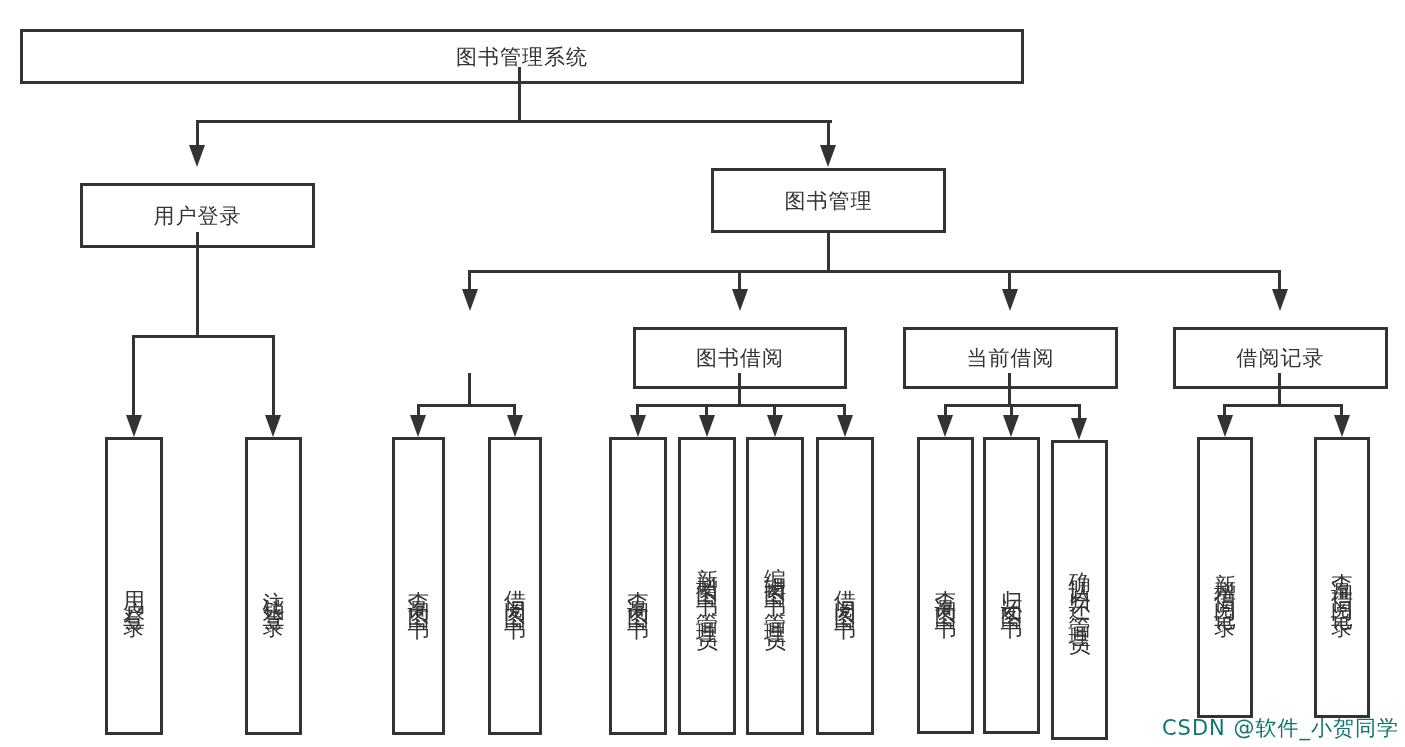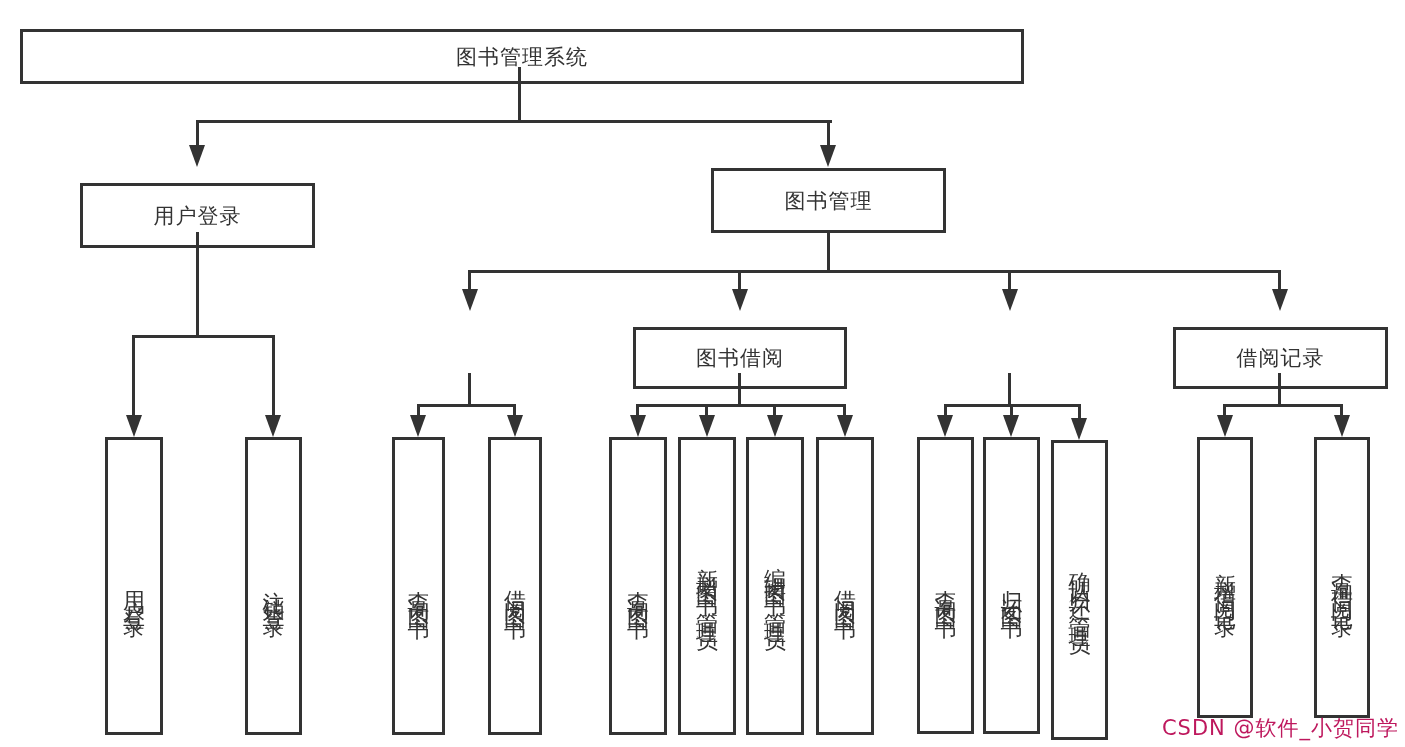--- a/index.html
+++ b/index.html
@@ -22,34 +22,35 @@
     font-size:22px; letter-spacing:9px; line-height:1.1; margin-bottom:-9px;
   }
   .hline, .vline { position:absolute; background:#333333; }
   .arrow {
     position:absolute; width:0; height:0;
     border-left:8px solid transparent; border-right:8px solid transparent;
     border-top:22px solid #333333;
   }
   .watermark {
     position:absolute; top:714px; right:6px;
-    color:#be185d; font-size:21px; white-space:nowrap; letter-spacing:1px;
+    color:#0f766e; font-size:21px; white-space:nowrap; letter-spacing:1px;
   }
 </style>
 </head>
 <body>
 
 <div id="canvas">
 
   <div class="node" style="left:20px; top:13px; width:1004px; height:55px;">图书管理系统</div>
 
   <div class="node" style="left:80px; top:167px; width:235px; height:65px;">用户登录</div>
   <div class="node" style="left:711px; top:152px; width:235px; height:65px;">图书管理</div>
 
   <div class="node" style="left:633px; top:311px; width:214px; height:62px;">图书借阅</div>
+  <div class="node" style="left:903px; top:311px; width:215px; height:62px;">当前借阅</div>
   <div class="node" style="left:1173px; top:311px; width:215px; height:62px;">借阅记录</div>
 
   <div class="leaf" style="left:105px; top:437px; width:58px; height:298px;">
     <span>用户登录</span>
     </div>
   <div class="leaf" style="left:245px; top:437px; width:57px; height:298px;">
     <span>注销登录</span>
     </div>
 
   <div class="leaf" style="left:392px; top:437px; width:53px; height:298px;">

